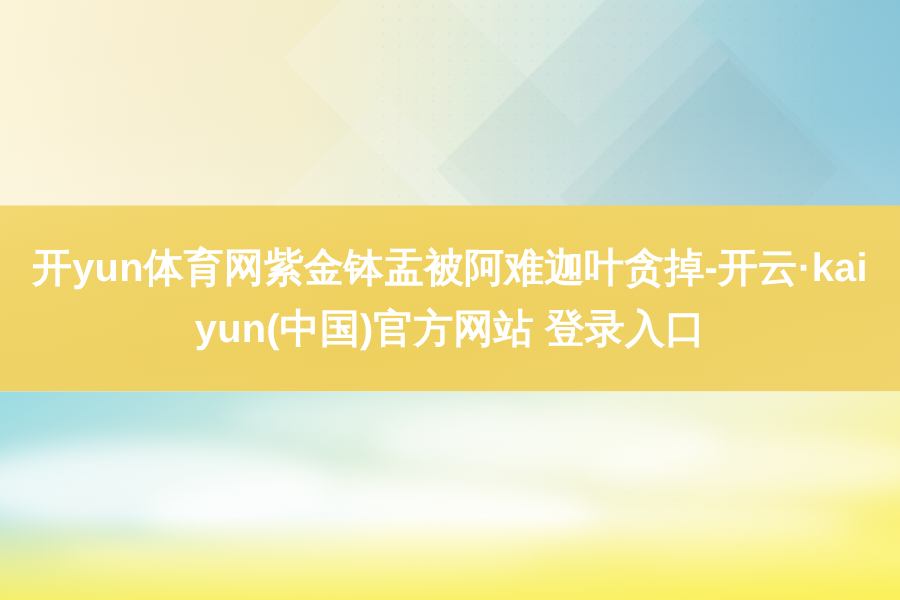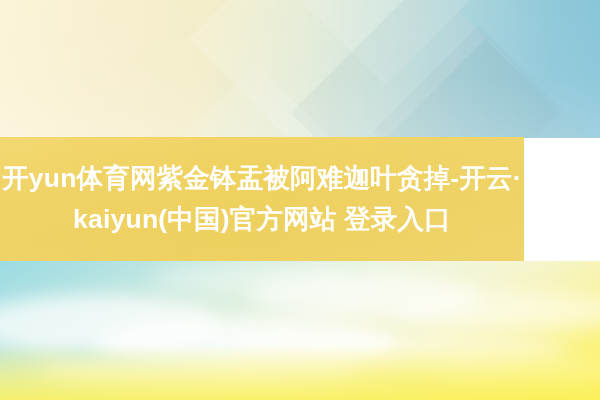--- a/index.html
+++ b/index.html
@@ -93,29 +93,30 @@
       radial-gradient(circle, rgba(110,140,150,0.22) 0.6px, rgba(0,0,0,0) 0.8px);
     background-size: 11px 9px, 23px 17px;
     background-position: 0 0, 5px 4px;
   }
 
   
   .gold-band {
     position: absolute;
     left: 0;
     top: 137px;
-    width: 524px;
+    width: 600px;
     height: 124px;
     background: linear-gradient(175deg,
         #f2d66a 0%,
         #f0d261 28%,
         #eed05e 62%,
         #efd264 100%);
     display: flex;
     align-items: center;
+    justify-content: center;
   }
 
   .band-sheen {
     position: absolute;
     inset: 0;
     background: linear-gradient(100deg,
         rgba(255,255,255,0.05) 0%,
         rgba(255,255,255,0.00) 45%,
         rgba(255,255,255,0.05) 100%);
     pointer-events: none;

